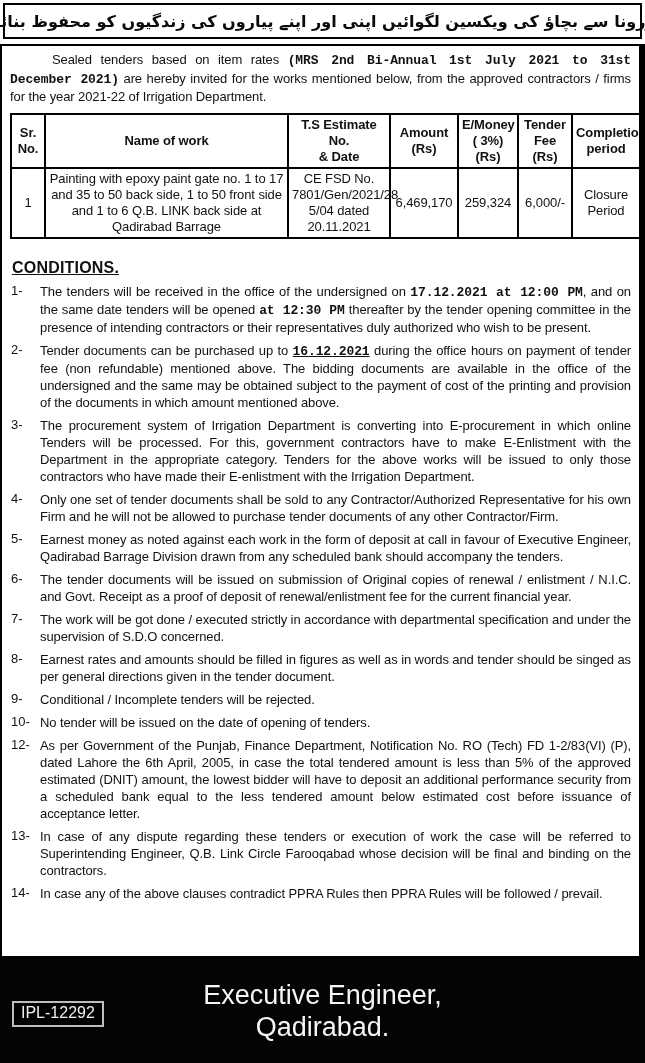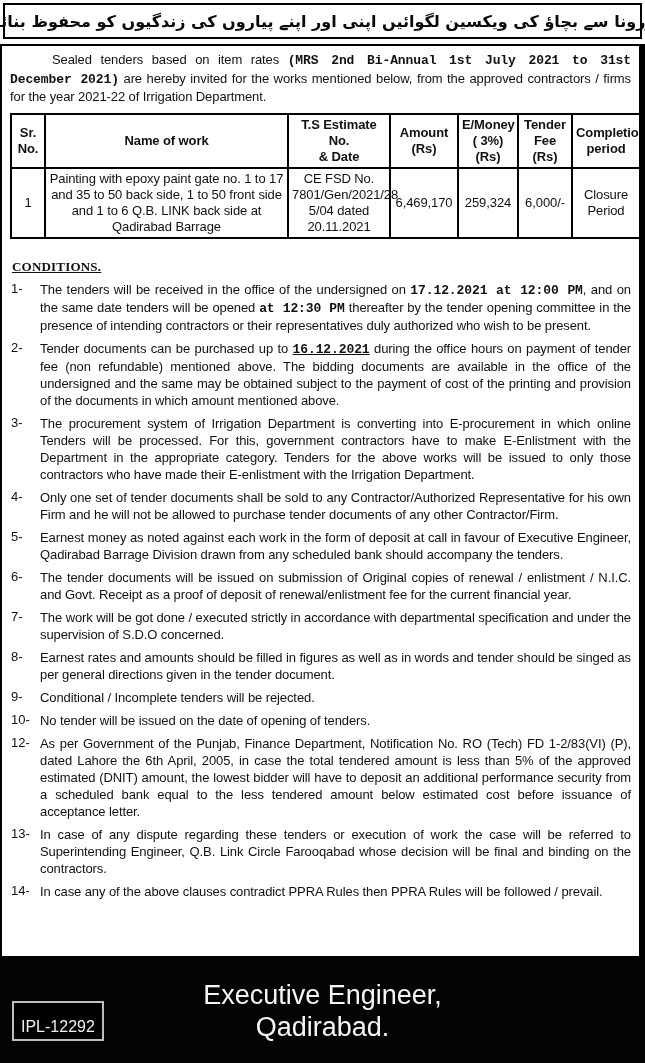--- a/index.html
+++ b/index.html
@@ -93,26 +93,25 @@
   }
   col.c-sr { width: 34px; }
   col.c-name { width: 243px; }
   col.c-est { width: 102px; }
   col.c-amt { width: 68px; }
   col.c-em { width: 60px; }
   col.c-fee { width: 54px; }
   col.c-cp { width: 68px; }
   
   .cond-head {
-    font-size: 13px;
+    font-size: 16px;
     font-weight: 700;
     text-decoration: underline;
     margin: 2px 0 6px 2px;
     letter-spacing: 0.2px;
-    font-family: Liberation Serif, serif;
   }
   .cond-item {
     display: flex;
     margin-bottom: 6px;
   }
   .cond-num {
     flex: 0 0 30px;
     font-size: 13px;
     font-weight: 400;
     padding-left: 1px;
@@ -139,21 +138,21 @@
     line-height: 32px;
     text-align: center;
     font-weight: 400;
   }
   .ipl-box {
     position: absolute;
     left: 12px; top: 42px;
     border: 2px solid #bdbdbd;
     color: #f0f0f0;
     font-size: 16px;
-    padding: 15px 7px 3px 7px;
+    padding: 1px 7px 3px 7px;
     background: #000;
     white-space: nowrap;
   }
 </style>
 </head>
 <body>
 
 <div class="page">
 
   <div class="urdu-box">

